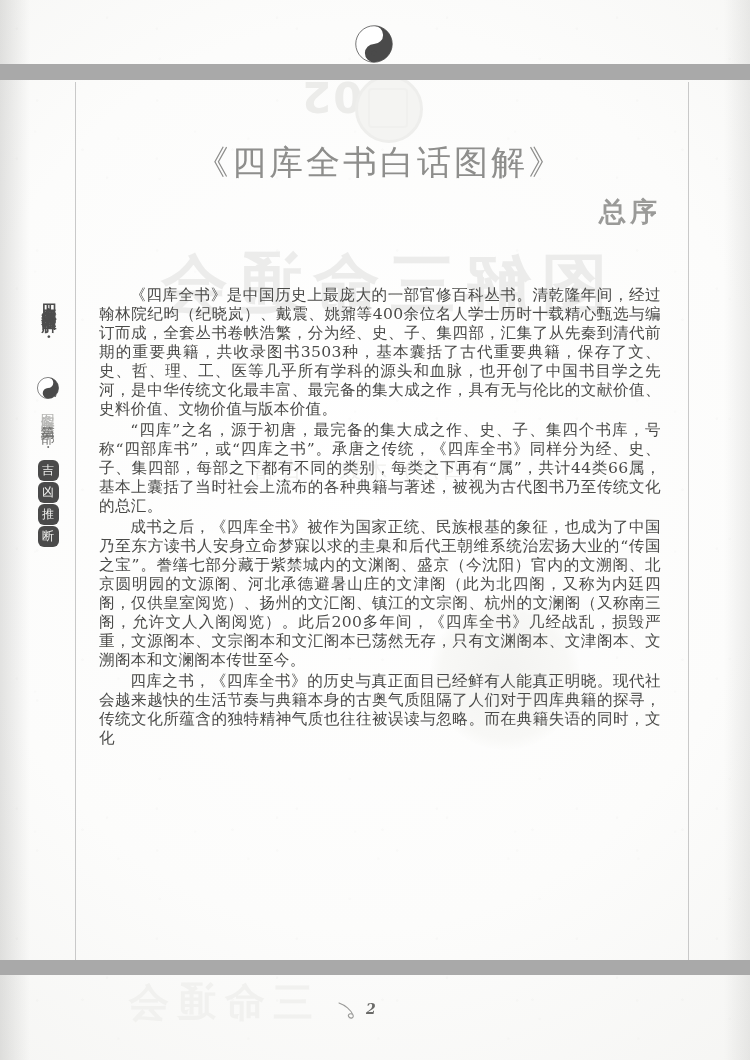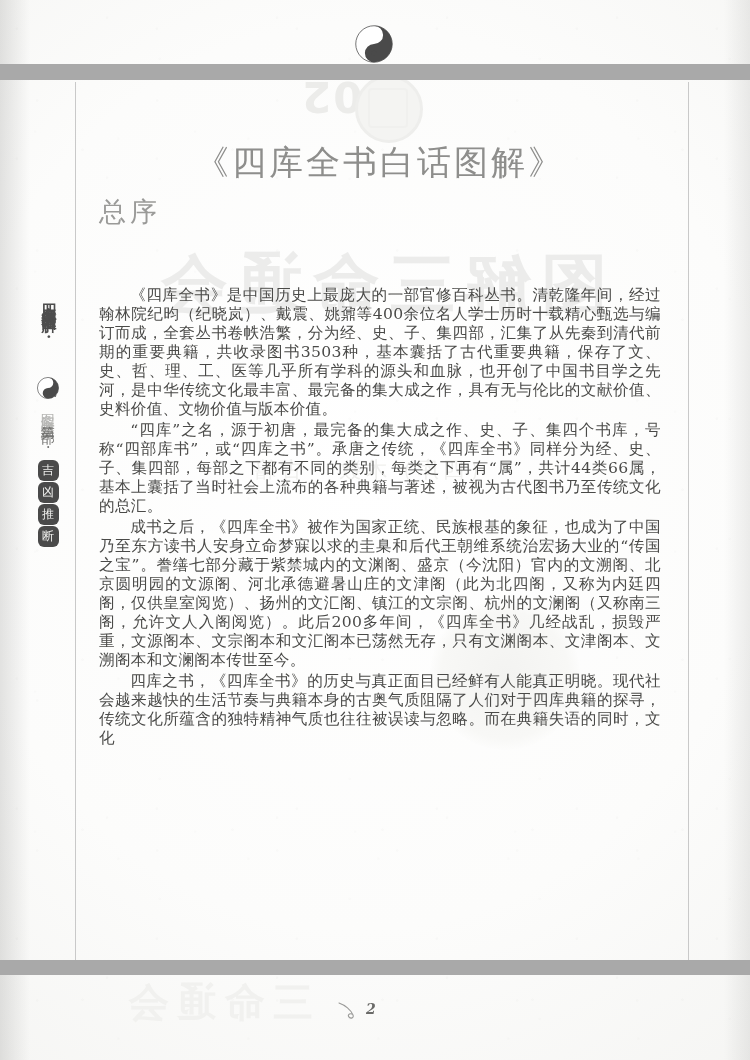--- a/index.html
+++ b/index.html
@@ -223,25 +223,25 @@
   .title {
     text-align: center;
     font-size: 34px;
     color: #8e8e8c;
     letter-spacing: 3px;
     font-weight: 400;
     margin: 0 0 8px 0;
     font-family: "DejaVu Serif", "Liberation Serif", serif;
   }
   .subtitle {
-    text-align: left;
+    text-align: right;
     font-size: 27px;
     color: #9a9a98;
     letter-spacing: 4px;
-    font-weight: 400;
+    font-weight: 700;
     margin: 0 0 56px 0;
     font-family: "DejaVu Serif", "Liberation Serif", serif;
   }
   .body-p {
     font-size: 15.6px;
     line-height: 19px;
     color: #4a4a48;
     text-align: justify;
     text-justify: inter-ideograph;
     text-indent: 2em;

